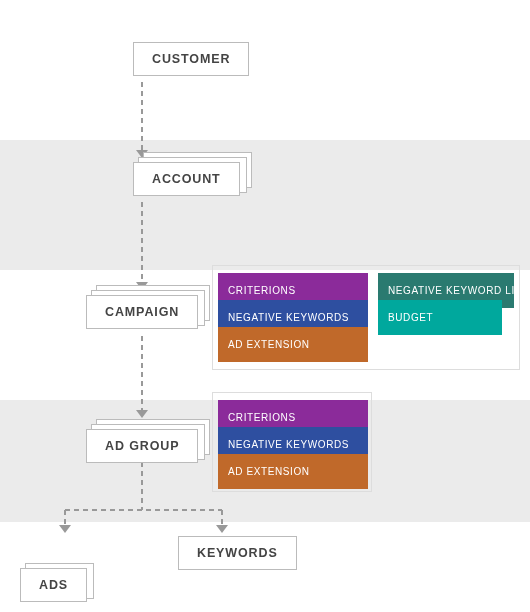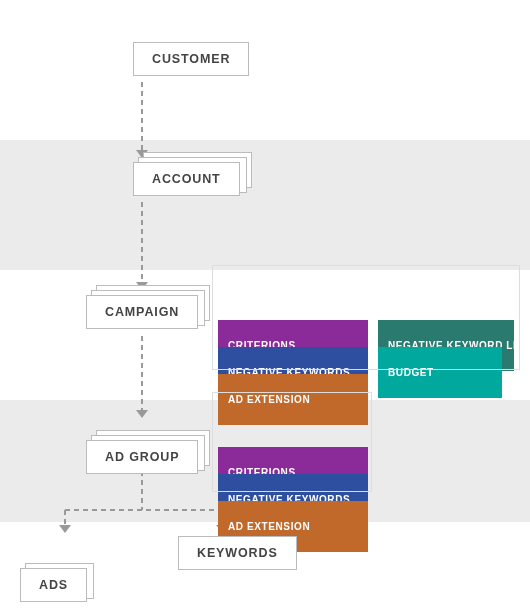--- a/index.html
+++ b/index.html
@@ -83,27 +83,26 @@
       left: 10px;
       width: 100%;
       height: 100%;
       border: 1.5px solid #bbb;
       background: #fff;
       z-index: -2;
     }
 
     .tag-abs {
       position: absolute;
-      padding: 20px 10px;
+      padding: 12px 10px;
       font-size: 10px;
-      font-weight: bold;
+      font-weight: normal;
       color: #fff;
       letter-spacing: 0.06em;
       white-space: nowrap;
-      margin-top: 47px;
     }
   </style>
 </head>
 <body>
 
 <div class="page">
 
   <div class="bg-band" style="top:0; height:140px; background:#fff;"></div>
   <div class="bg-band" style="top:140px; height:130px; background:#ebebeb;"></div>
   <div class="bg-band" style="top:270px; height:130px; background:#fff;"></div>
@@ -164,21 +163,21 @@
     <span>BUDGET</span>
   </div>
 
   <div class="tag-abs" style="left:218px; top:327px; background:#c0692a; width:150px;">
     <span>AD EXTENSION</span>
   </div>
 
   <div style="position:absolute; left:212px; top:265px; width:308px; height:105px;
               border:1.5px solid #ddd; background:transparent; z-index:1;"></div>
 
-  <div class="abs-box stack-2" style="left:86px; top:440px; position:absolute; z-index:2;">
+  <div class="abs-box stack-2" style="left:86px; top:429px; position:absolute; z-index:2;">
     <div class="box">
       <span>AD GROUP</span>
     </div>
   </div>
 
   <div class="tag-abs" style="left:218px; top:400px; background:#8b2b9a; width:150px;">
     <span>CRITERIONS</span>
   </div>
 
   <div class="tag-abs" style="left:218px; top:427px; background:#2e4fa0; width:150px;">

